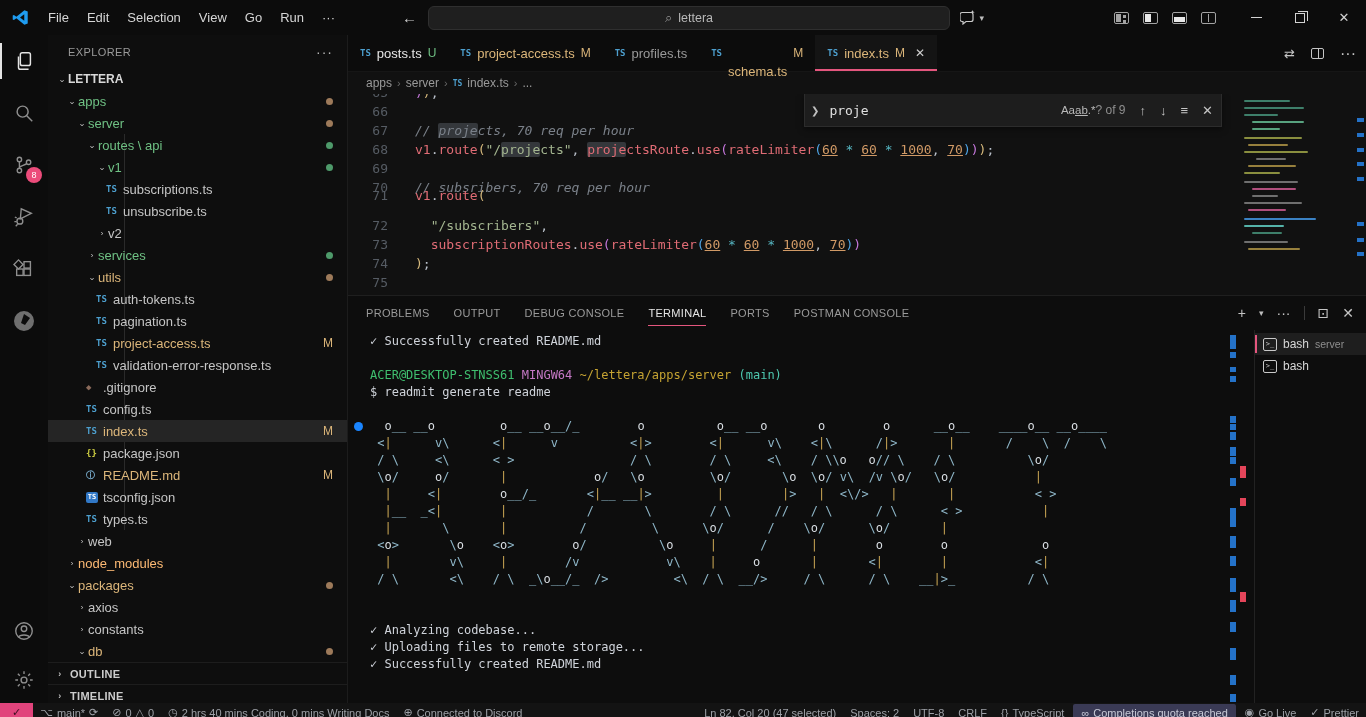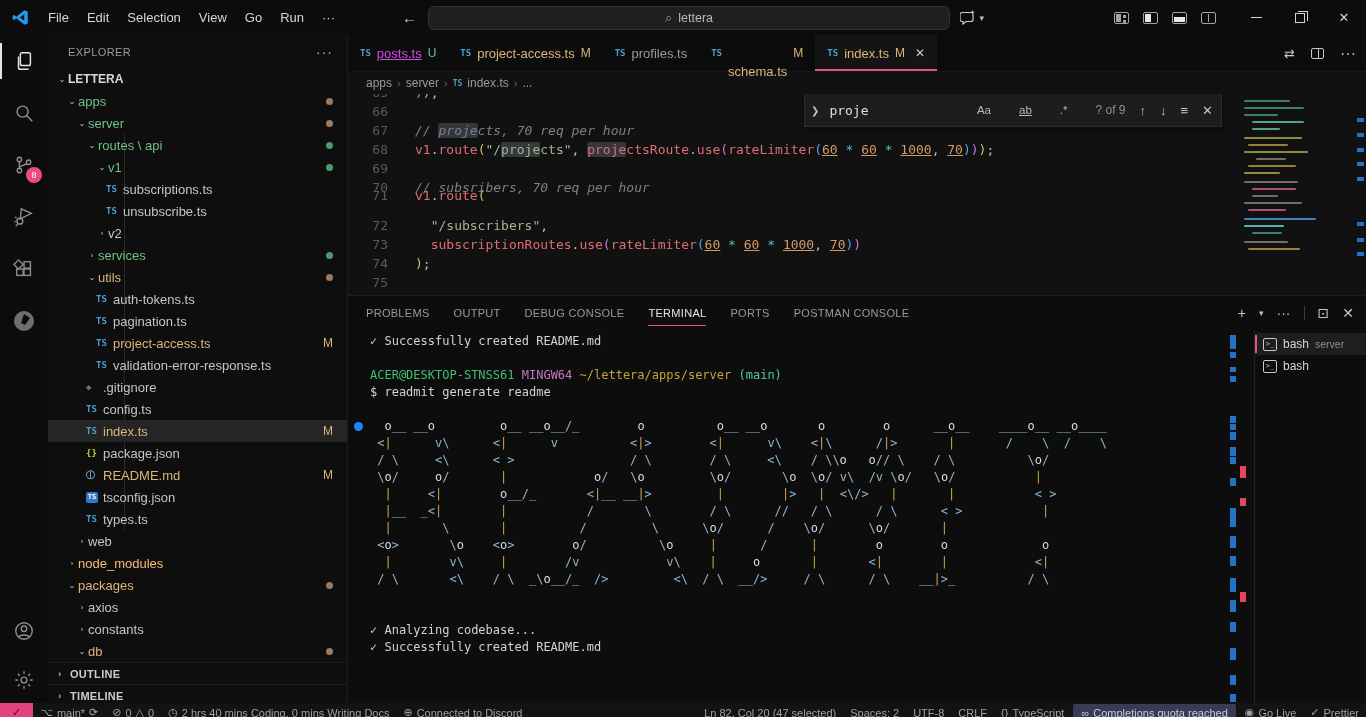--- a/index.html
+++ b/index.html
@@ -94,21 +94,21 @@
   .tk-r { color:#e06c75; } .tk-w { color:#b9c0ca; } .tk-s { color:#a4b690; }
   .tk-n { color:#d19a66;text-decoration:underline; } .tk-o { color:#56b6c2; }
   .tk-b1 { color:#d7ba7d; } .tk-b2 { color:#c678dd; } .tk-b3 { color:#4fa6e8; }
   .hl { background:rgba(125,135,145,.33); border-radius:2px; }
 
   .findwidget { position:absolute; top:0; right:144px; width:418px; height:33px; background:#1d1d1d;
     border:1px solid #2c2c2c; border-top:none; display:flex; align-items:center; padding:0 8px 0 6px;
     font-family:"Liberation Sans",sans-serif; z-index:5; box-shadow:0 2px 6px rgba(0,0,0,.5); }
   .findwidget .fchev { color:#c0c0c0; font-size:10px; margin-right:10px; }
   .findwidget .fval { color:#e0e0e0; font-size:13px; font-family:"DejaVu Sans Mono",monospace; }
-  .findwidget .fopts { margin-left:auto; display:flex; align-items:center; gap:28px; color:#b9b9b9; font-size:11.5px; }
+  .findwidget .fopts { margin-left:auto; display:flex; align-items:center; gap:0; color:#b9b9b9; font-size:11.5px; }
   .findwidget .fres { color:#8f8f8f; font-size:12px; }
   .findwidget .fbtns { display:flex; align-items:center; gap:14px; margin-left:14px; color:#c5c5c5; font-size:13px; }
   .uword { text-decoration:underline; }
 
   .minimap { position:absolute; right:12px; top:2px; width:112px; height:170px; }
   .mmbar { position:absolute; height:2px; border-radius:1px; }
   .ruler { position:absolute; right:0; top:0; bottom:0; width:10px; }
   .rmark { position:absolute; right:2px; width:7px; height:4px; background:#2472c8; }
 
   
@@ -386,21 +386,21 @@
             <span class="tchev">›</span>
             <span>TIMELINE</span>
           </div>
         </div>
     </div>
 
     <div class="edcol">
       <div class="tabbar" id="tabbar">
           <div class="tab">
             <span class="tsic">TS</span>
-            <span style="color: #d946ef; text-decoration: underline;">posts.ts</span>
+            <span style="color: #e5e5e5;">posts.ts</span>
             <span class="badge" style="color: rgb(111, 193, 132);">U</span>
           </div>
           <div class="tab">
             <span class="tsic">TS</span>
             <span style="color: rgb(220, 182, 122);">project-access.ts</span>
             <span class="badge" style="color: rgb(220, 182, 122);">M</span>
           </div>
           <div class="tab">
             <span class="tsic">TS</span>
             <span style="color: rgb(154, 154, 154);">profiles.ts</span>
@@ -520,20 +520,21 @@
               <div class="tline">✓ Successfully created README.md</div>
               <div class="tline"> </div>
               <div class="tline"><span style="color: rgb(63, 191, 111);">ACER@DESKTOP-STNSS61</span><span> </span><span style="color: rgb(196, 120, 196);">MINGW64</span><span> </span><span style="color: rgb(197, 163, 50);">~/lettera/apps/server</span><span> </span><span style="color: rgb(78, 201, 176);">(main)</span></div>
               <div class="tline">$ readmit generate readme</div>
               <div class="tline"> </div>
               <span class="cmd-dot" style="top: 92px;"></span>
               <div class="art"><div class="tline">  <span class="aw">o</span>__ __<span class="aw">o</span>         <span class="aw">o</span>__ __<span class="aw">o</span>__/_        <span class="aw">o</span>          <span class="aw">o</span>__ __<span class="aw">o</span>       <span class="aw">o</span>        <span class="aw">o</span>      __<span class="aw">o</span>__    ____<span class="aw">o</span>__ __<span class="aw">o</span>____</div><div class="tline"> &lt;<span class="ay">|</span>      v\      &lt;<span class="ay">|</span>      v          &lt;<span class="ay">|</span>&gt;        &lt;<span class="ay">|</span>      v\    &lt;<span class="ay">|</span>\      /<span class="ay">|</span>&gt;       <span class="ay">|</span>       /    \  /    \</div><div class="tline"> / \     &lt;\      &lt; &gt;                / \        / \     &lt;\    / \\<span class="aw">o</span>   <span class="aw">o</span>// \    / \          \<span class="aw">o</span>/</div><div class="tline"> \<span class="aw">o</span>/     <span class="aw">o</span>/       <span class="ay">|</span>            <span class="aw">o</span>/   \<span class="aw">o</span>         \<span class="aw">o</span>/       \<span class="aw">o</span>  \<span class="aw">o</span>/ v\  /v \<span class="aw">o</span>/   \<span class="aw">o</span>/           <span class="ay">|</span></div><div class="tline">  <span class="ay">|</span>     &lt;<span class="ay">|</span>        <span class="aw">o</span>__/_       &lt;<span class="ay">|</span>__ __<span class="ay">|</span>&gt;         <span class="ay">|</span>        <span class="ay">|</span>&gt;   <span class="ay">|</span>  &lt;\/&gt;   <span class="ay">|</span>       <span class="ay">|</span>           &lt; &gt;</div><div class="tline">  <span class="ay">|</span>__  _&lt;<span class="ay">|</span>        <span class="ay">|</span>           /       \        / \      //   / \      / \      &lt; &gt;           <span class="ay">|</span></div><div class="tline">  <span class="ay">|</span>       \       <span class="ay">|</span>          /         \      \<span class="aw">o</span>/      /    \<span class="aw">o</span>/      \<span class="aw">o</span>/       <span class="ay">|</span></div><div class="tline"> &lt;<span class="aw">o</span>&gt;       \<span class="aw">o</span>    &lt;<span class="aw">o</span>&gt;        <span class="aw">o</span>/          \<span class="aw">o</span>     <span class="ay">|</span>      /      <span class="ay">|</span>        <span class="aw">o</span>        <span class="aw">o</span>             <span class="aw">o</span></div><div class="tline">  <span class="ay">|</span>        v\     <span class="ay">|</span>        /v            v\    <span class="ay">|</span>     <span class="aw">o</span>       <span class="ay">|</span>       &lt;<span class="ay">|</span>        <span class="ay">|</span>            &lt;<span class="ay">|</span></div><div class="tline"> / \       &lt;\    / \  _\<span class="aw">o</span>__/_  /&gt;         &lt;\  / \  __/&gt;     / \      / \    __<span class="ay">|</span>&gt;_          / \</div></div>
               <div class="tline"> </div>
               <div class="tline"> </div>
               <div class="tline">✓ Analyzing codebase...</div>
+              <div class="tline">✓ Uploading files to remote storage...</div>
               <div class="tline">✓ Successfully created README.md</div>
             </div>
           <div class="scrollmarks" id="scrollmarks">
               <span class="smark" style="top: 5px; left: 2px; height: 8px; background: rgb(36, 114, 200);"></span>
               <span class="smark" style="top: 13px; left: 2px; height: 6px; background: rgb(36, 114, 200);"></span>
               <span class="smark" style="top: 22px; left: 2px; height: 6px; background: rgb(36, 114, 200);"></span>
               <span class="smark" style="top: 37px; left: 2px; height: 5px; background: rgb(36, 114, 200);"></span>
               <span class="smark" style="top: 46px; left: 2px; height: 6px; background: rgb(36, 114, 200);"></span>
               <span class="smark" style="top: 86px; left: 2px; height: 7px; background: rgb(36, 114, 200);"></span>
               <span class="smark" style="top: 94px; left: 2px; height: 6px; background: rgb(36, 114, 200);"></span>

